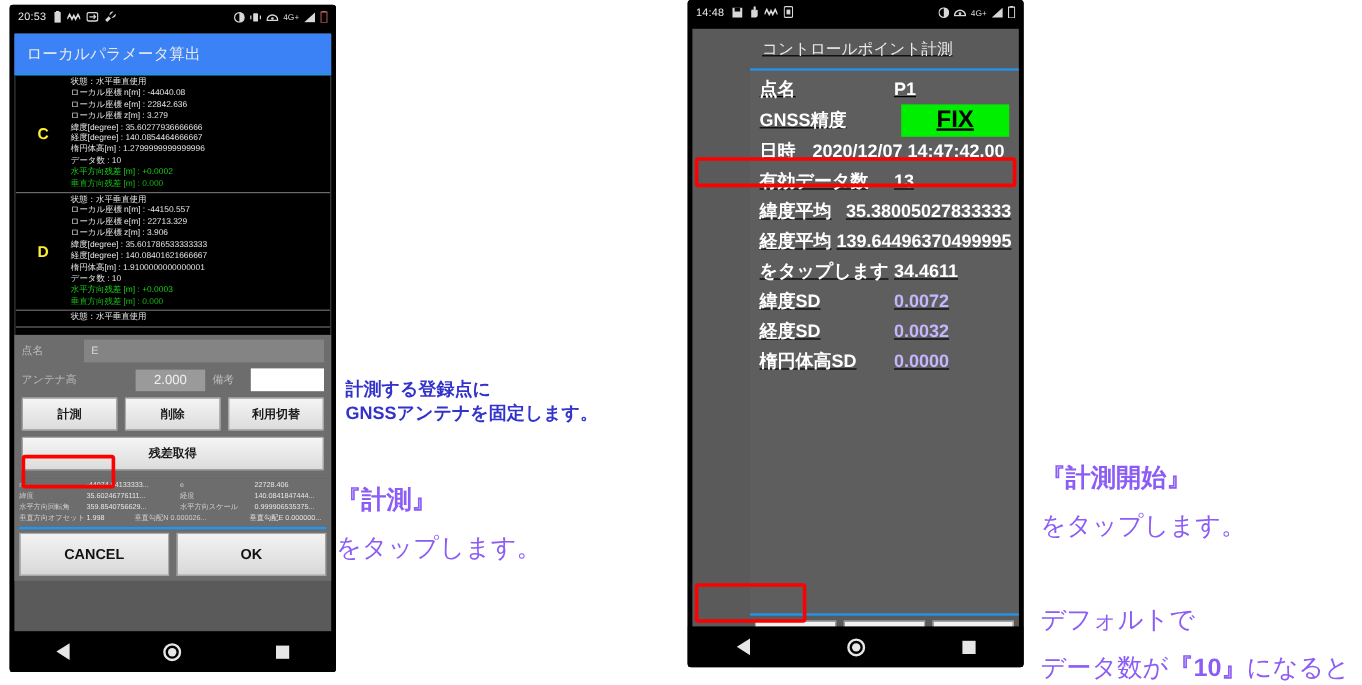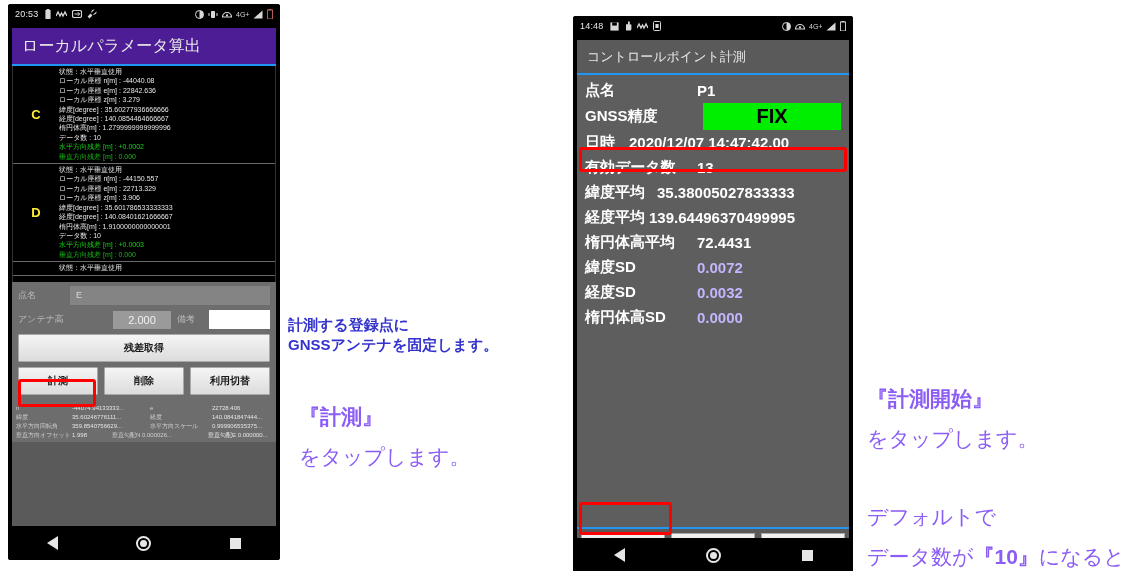--- a/index.html
+++ b/index.html
@@ -39,23 +39,23 @@
   .app-l { position:relative; background:#000; height: calc(100% - 20px); padding: 4px 4px 0 4px;}
   .dlg-l {
     position:relative;
     background:#5a5a5a;
     height: 100%;
     display:flex; flex-direction:column;
     border-radius:1px;
   }
   .dlg-title-l {
     color:#e9e9e9;
-    font-size:16px;
+    font-size:13px;
     padding:8px 10px 7px 10px;
-    background:#4c1d95;
+    background:#3b82f6;
   }
   .blue-rule { height:2px; background:#2196f3; width:100%; }
   .list-l {
     background:#000;
     flex: 0 0 auto;
     height: 216px;
     position:relative;
     border-left:1px solid #333;
     border-right:1px solid #333;
     overflow:hidden;
@@ -125,21 +125,21 @@
     flex:1 1 0;
     background: linear-gradient(#f3f3f3,#d8d8d8);
     border:1px solid #a9a9a9;
     color:#111;
     font-size:12px; font-weight:bold;
     text-align:center; padding:10px 2px;
   }
 
   
   .app-r { position:relative; background:#000; height: calc(100% - 20px); padding:4px 4px 0 4px; }
-  .dlg-r { background:#5a5a5a; height:100%; display:flex; flex-direction:column; }
+  .dlg-r { background:#5a5a5a; height:100%; display:flex; flex-direction:column;padding-left:48px; }
   .dlg-title-r { color:#e9e9e9; font-size:13px; padding:8px 10px 7px 10px; }
   .body-r { background:#5e5e5e; flex:1 1 auto; padding:3px 8px 0 8px; position:relative; }
   .row-r { display:flex; align-items:center; min-height:25px; }
   .k-r { color:#fff; font-size:15px; font-weight:bold; white-space:nowrap; }
   .v-r { color:#fff; font-size:15px; font-weight:bold; white-space:nowrap; }
   .v-r.green { color:#c4b5fd; }
   .k-w1 { width:112px; flex:0 0 112px; }
   .fix-badge {
     background:#00ee00; color:#000; font-weight:bold; font-size:20px;
     text-align:center; flex:1 1 auto; padding:2px 0; margin-left:6px;
@@ -298,27 +298,27 @@
 
 
             <div class="row-l">
               <span class="lbl-l">アンテナ高</span>
               <span class="field-num">2.000</span>
               <span class="lbl-l" style="width:26px;flex:0 0 26px;">備考</span>
               <span class="field-white"></span>
             </div>
 
             <div class="btnrow-l">
-              <div class="btn-l btn-wide">残差取得</div>
-            </div>
-
-            <div class="btnrow-l">
               <div class="btn-l">計測</div>
               <div class="btn-l">削除</div>
               <div class="btn-l">利用切替</div>
+            </div>
+
+            <div class="btnrow-l">
+              <div class="btn-l btn-wide">残差取得</div>
             </div>
           </div>
 
           <div class="summary-l">
             <div class="sl">
               <span class="k c1">n</span>
               <span class="v c2">-44074.94133333...</span>
               <span class="k c3">e</span>
               <span class="v c4">22728.406</span>
             </div>
@@ -335,34 +335,41 @@
               <span class="v c4">0.999906535375...</span>
             </div>
             <div class="sl">
               <span class="k c1">垂直方向オフセット</span>
               <span class="v" style="width:40px;flex:0 0 40px;">1.998</span>
               <span class="k" style="width:96px;flex:0 0 96px;">垂直勾配N 0.000026...</span>
               <span class="v c4">垂直勾配E 0.000000...</span>
             </div>
           </div>
 
+          <div class="footer-l">
+            <div class="blue-rule"></div>
+            <div class="okrow">
+              <div class="btn-big">CANCEL</div>
+              <div class="btn-big">OK</div>
+            </div>
+          </div>
         </div>
       </div>
 
       <div class="navbar">
         <span class="nav-back"></span>
         <span class="nav-home"></span>
         <span class="nav-rec"></span>
       </div>
 
       <div class="hl-red" style="left:10px; top:375px; width:78px; height:28px;"></div>
     </div>
   </div>
 
-  <div class="phone" id="phone-right" style="left:573px; top:16px; width:280px; height:556px;">
+  <div class="phone" id="phone-right" style="left:573px; top:0; width:280px; height:556px;text-decoration:underline;">
     <div class="phone-inner">
 
       <div class="statusbar">
         <span class="sb-clock">14:48</span>
         <span class="sb-left-icons">
           <span class="sb-ic">
             <svg width="9" height="9" viewBox="0 0 9 9">
                 <rect x="0.4" y="0.4" width="8.2" height="8.2" fill="#d8d8d8"></rect>
                 <rect x="2.2" y="0.4" width="4.6" height="3.2" fill="#000"></rect>
               </svg>
@@ -446,22 +453,22 @@
               <span class="k-r" style="margin-right:12px;">緯度平均</span>
               <span class="v-r">35.38005027833333</span>
             </div>
 
             <div class="row-r">
               <span class="k-r" style="margin-right:4px;">経度平均</span>
               <span class="v-r">139.64496370499995</span>
             </div>
 
             <div class="row-r">
-              <span class="k-r k-w1">楕円体高平均</span>
-              <span class="v-r">72.4431</span>
+              <span class="k-r k-w1">をタップします</span>
+              <span class="v-r">34.4611</span>
             </div>
 
             <div class="row-r">
               <span class="k-r k-w1">緯度SD</span>
               <span class="v-r green">0.0072</span>
             </div>
 
             <div class="row-r">
               <span class="k-r k-w1">経度SD</span>
               <span class="v-r green">0.0032</span>
@@ -492,21 +499,21 @@
 
       <div class="hl-red" style="left:6px; top:131px; width:268px; height:25px;"></div>
 
       <div class="hl-red" style="left:6px; top:486px; width:93px; height:33px;"></div>
     </div>
   </div>
 
   <div class="anno anno-blue" style="left:288px; top:315px; width:270px;">計測する登録点に
 GNSSアンテナを固定します。</div>
 
-  <div class="anno" style="left:299px; top:388px; width:270px;">
+  <div class="anno" style="left:280px; top:388px; width:270px;">
     <div class="anno-black" style="font-weight:bold;">『計測』</div>
     <div class="anno-black">をタップします。</div>
   </div>
 
   <div class="anno" style="left:867px; top:370px; width:262px;">
     <div class="anno-black" style="font-weight:bold;">『計測開始』</div>
     <div class="anno-black">をタップします。</div>
     <div style="height:20px;"></div>
     <div class="anno-black">デフォルトで</div>
     <div class="anno-black"><span>データ数が</span><b>『10』</b><span>になると</span></div>

